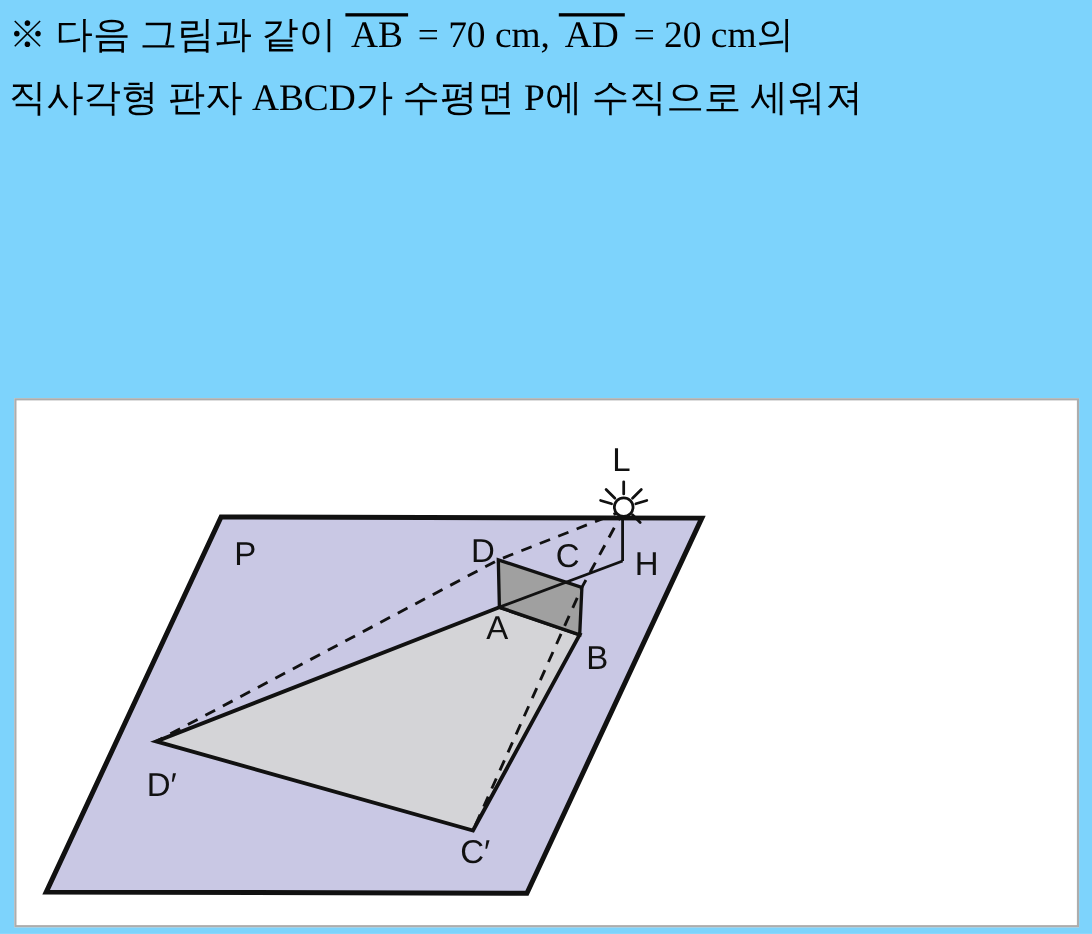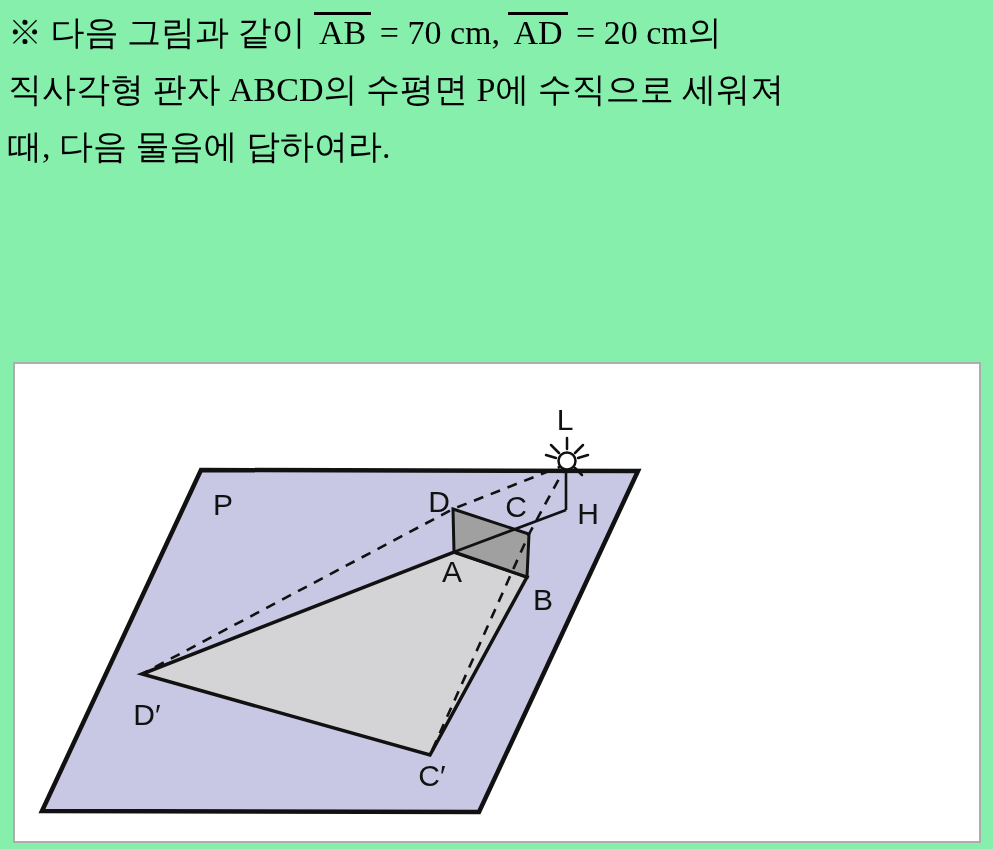--- a/index.html
+++ b/index.html
@@ -1,35 +1,34 @@
 <!DOCTYPE html>
 <html><head>
 <meta charset="utf-8">
 <style>
   html,body{margin:0;padding:0;background:#ffffff;}
-  #page{position:relative;width:993px;height:849px;background:#86efac;overflow:hidden;
+  #page{position:relative;width:993px;height:849px;background:#7dd3fc;overflow:hidden;
         font-family:"Liberation Serif","DejaVu Serif",serif;color:#000;}
   #problem-text{position:absolute;left:8px;top:4px;width:978px;
         font-size:34px;line-height:57px;letter-spacing:0px;}
   .pline{white-space:nowrap;}
   .ovl{display:inline-block;border-top:3px solid #000;padding:0 5px;line-height:1.08;}
   #figure-box{position:absolute;left:13px;top:362px;width:964px;height:477px;
         background:#ffffff;border:2px solid #adadad;}
   #figure-svg{display:block;width:964px;height:477px;}
   #figure-svg text{font-family:"Liberation Sans","DejaVu Sans",sans-serif;
         font-size:30px;font-weight:500;fill:#111;}
 </style>
 </head>
 <body>
 
 <div id="page">
   <div id="problem-text">
       <div class="pline"><span>※ 다음 그림과 같이 </span><span class="ovl">AB</span><span> = 70 cm, </span><span class="ovl">AD</span><span> = 20 cm의</span></div>
-      <div class="pline"><span>직사각형 판자 ABCD의 수평면 P에 수직으로 세워져</span></div>
-      <div class="pline"><span>때, 다음 물음에 답하여라.</span></div>
+      <div class="pline"><span>직사각형 판자 ABCD가 수평면 P에 수직으로 세워져</span></div>
     </div>
   <div id="figure-box">
     <svg id="figure-svg" viewBox="0 0 964 477" xmlns="http://www.w3.org/2000/svg">
         <polygon points="186,106 623,107 464,448 27,447" fill="#c9c8e4" stroke="#111111" stroke-width="4.5" stroke-linejoin="miter"></polygon>
         <polygon points="439,188 512,213 415,391 127,310" fill="#d4d4d7" stroke="#111111" stroke-width="3.5" stroke-linejoin="miter"></polygon>
         <polygon points="438,145 514,170 512,213 439,188" fill="#a0a0a0" stroke="#111111" stroke-width="3" stroke-linejoin="miter"></polygon>
         <polyline points="552,100 438,145 127,310" fill="none" stroke="#111111" stroke-width="2.6" stroke-dasharray="10 8"></polyline>
         <polyline points="552,100 514,170 415,391" fill="none" stroke="#111111" stroke-width="2.6" stroke-dasharray="10 8"></polyline>
         <line x1="551" y1="105" x2="551" y2="146" stroke="#111111" stroke-width="2.6"></line>
         <line x1="551" y1="146" x2="439" y2="188" stroke="#111111" stroke-width="2.6"></line>

